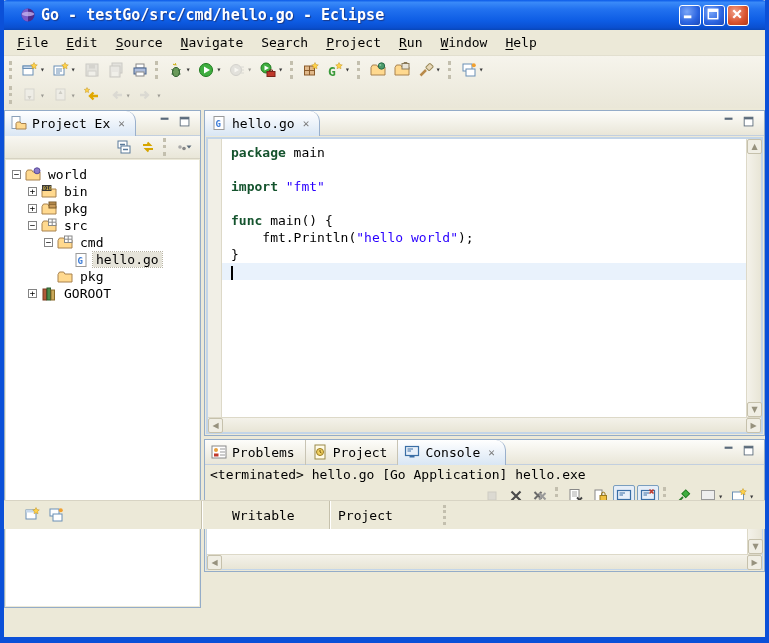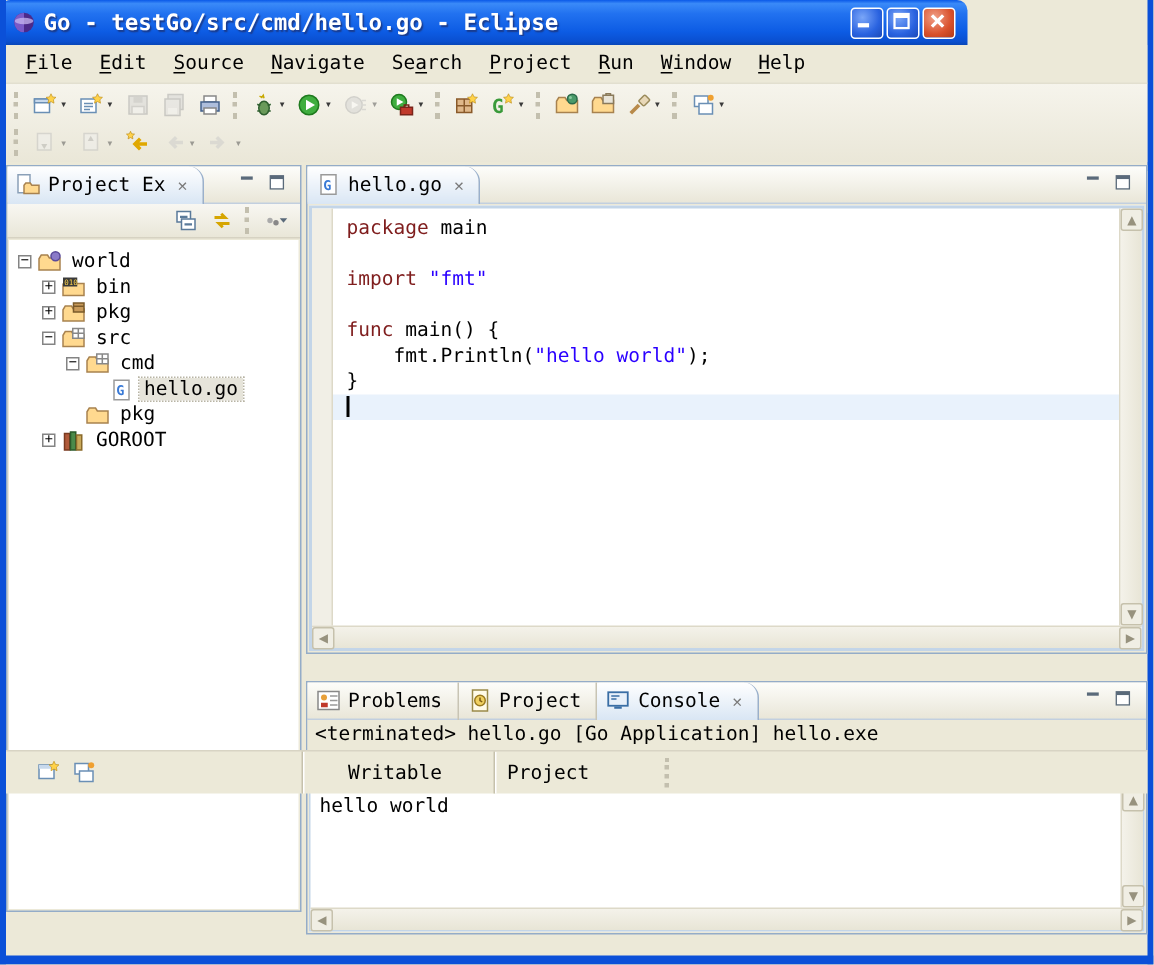--- a/index.html
+++ b/index.html
@@ -7,24 +7,24 @@
   #win{
     position:relative;width:769px;height:643px;
     font-family:"DejaVu Sans Mono","Liberation Mono",monospace;
     font-size:13px;color:#000;
     background:#ece9d8;
     border-left:4px solid #0b50d8;border-right:4px solid #0b50d8;border-bottom:6px solid #0b50d8;
     overflow:hidden;
   }
   
   #titlebar{
-    position:absolute;left:-4px;top:0;width:645px;height:30px;
+    position:absolute;left:-4px;top:0;width:769px;height:30px;
     background:linear-gradient(180deg,#0a59e8 0%,#3a8af8 8%,#2272f0 30%,#0d5ce4 70%,#0a4fd0 92%,#0846b8 100%);
     border-radius:7px 7px 0 0;
-    display:flex;align-items:center;padding:0 8px;
+    display:flex;align-items:center;padding:0 20px;
   }
   #title-text{color:#fff;font-weight:bold;font-size:15px;margin-left:5px;text-shadow:1px 1px 1px #1a3a8a;white-space:nowrap;overflow:hidden;flex:1;}
   .winbtn{width:22px;height:21px;border-radius:3px;margin-left:2px;border:1px solid #fff;
     display:flex;align-items:center;justify-content:center;flex:none;}
   .winbtn.blue{background:radial-gradient(circle at 35% 30%,#7aa6f8,#2a63e0 60%,#1a49b8);}
   .winbtn.red{background:radial-gradient(circle at 35% 30%,#f0a088,#d9512c 60%,#b03a1a);}
   .winbtn svg{display:block;}
   
   #menubar{position:absolute;left:0;top:30px;width:761px;height:26px;background:#ece9d8;
     display:flex;align-items:center;padding-left:4px;border-bottom:1px solid #e2dfcf;}
@@ -68,21 +68,21 @@
   .tree-label.sel{background:#e6e4da;outline:1px dotted #b8b4a4;}
   .tree-icn{margin-right:4px;flex:none;}
   
   #editor-body{position:absolute;left:1px;right:1px;top:26px;bottom:1px;background:#fff;
     border:2px solid #c3d5e8;display:flex;flex-direction:column;}
   #editor-inner{flex:1;display:flex;min-height:0;}
   #ruler{width:14px;background:#f1efe6;border-right:1px solid #ddd9c8;}
   #code{flex:1;overflow:hidden;padding-top:5px;font-size:13px;line-height:17px;white-space:pre;}
   .cl{height:17px;padding-left:9px;}
   .cl.cur{background:#e9f2fc;}
-  .kw{color:#7f1d1d;font-weight:normal;}
+  .kw{color:#14532d;font-weight:bold;}
   .str{color:#2a00ff;}
   .pl{color:#000;}
   .caret{display:inline-block;width:2px;height:14px;background:#000;vertical-align:middle;}
   .sbv{width:15px;background:linear-gradient(90deg,#f4f2ea,#e8e5d6);border-left:1px solid #ddd9c8;display:flex;flex-direction:column;justify-content:space-between;}
   .sbh{height:15px;background:linear-gradient(180deg,#f4f2ea,#e8e5d6);border-top:1px solid #ddd9c8;display:flex;justify-content:space-between;}
   .sbtn{width:15px;height:15px;background:#f0eee4;border:1px solid #c6c1ac;border-radius:2px;
     color:#97927e;font-size:8px;display:flex;align-items:center;justify-content:center;font-family:"DejaVu Sans",sans-serif;}
   
   #console-label{height:19px;display:flex;align-items:center;padding-left:5px;background:#ece9d8;white-space:nowrap;}
   #console-toolbar{height:24px;display:flex;align-items:center;justify-content:flex-end;padding-right:6px;background:#ece9d8;}
@@ -482,21 +482,21 @@
             <span class="sbtn">▼</span>
           </div>
         </div>
         <div class="sbh">
           <span class="sbtn">◀</span>
           <span class="sbtn">▶</span>
         </div>
       </div>
     </div>
 
-    <div class="view" id="console-view" style="left:200px;top:346px;right:0;height:169px;">
+    <div class="view" id="console-view" style="left:200px;top:331px;right:0;height:133px;">
       <div class="vhead" id="console-tabs">
           <span class="vtab plain">
             <span class="icn"><svg width="16" height="16" viewBox="0 0 16 16">
                 <rect x="1" y="2" width="14" height="12" fill="#fff" stroke="#888"></rect>
                 <circle cx="5" cy="6" r="2" fill="#e8a03a"></circle>
                 <rect x="3" y="9.5" width="4.5" height="3" fill="#c0392b"></rect>
                 <line x1="9" y1="5" x2="14" y2="5" stroke="#999"></line>
                 <line x1="9" y1="8" x2="14" y2="8" stroke="#999"></line>
                 <line x1="9" y1="11" x2="14" y2="11" stroke="#999"></line>
               </svg></span>

